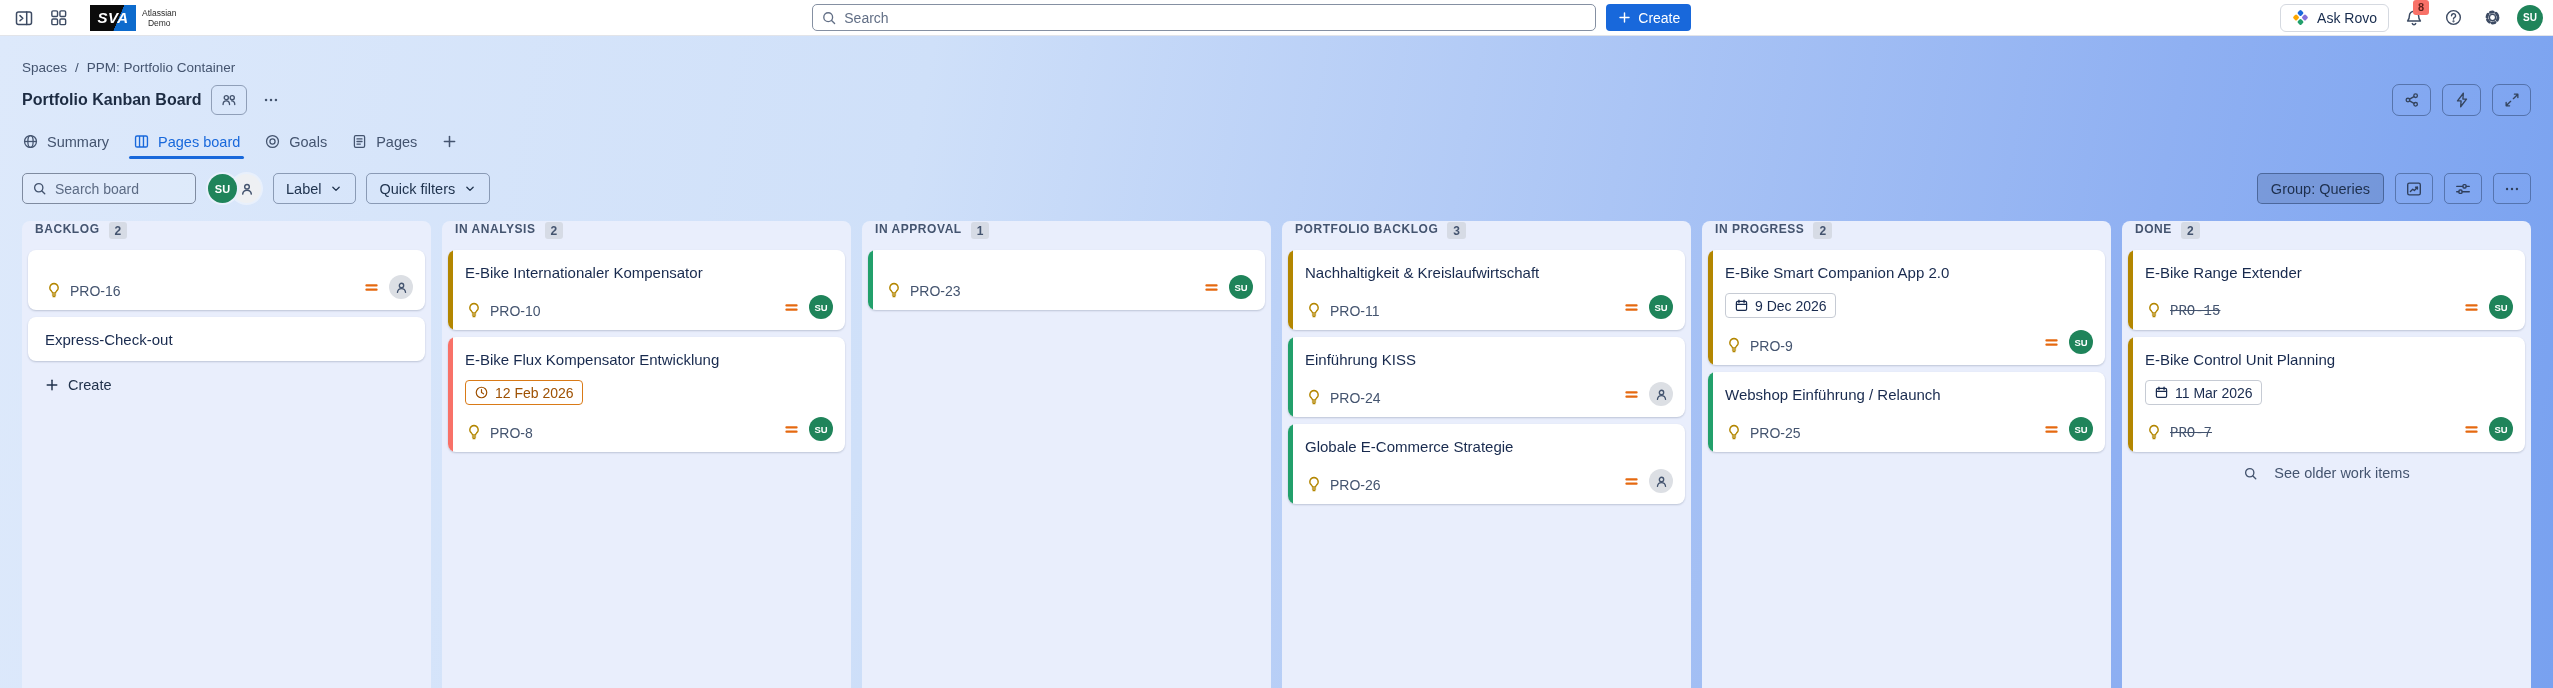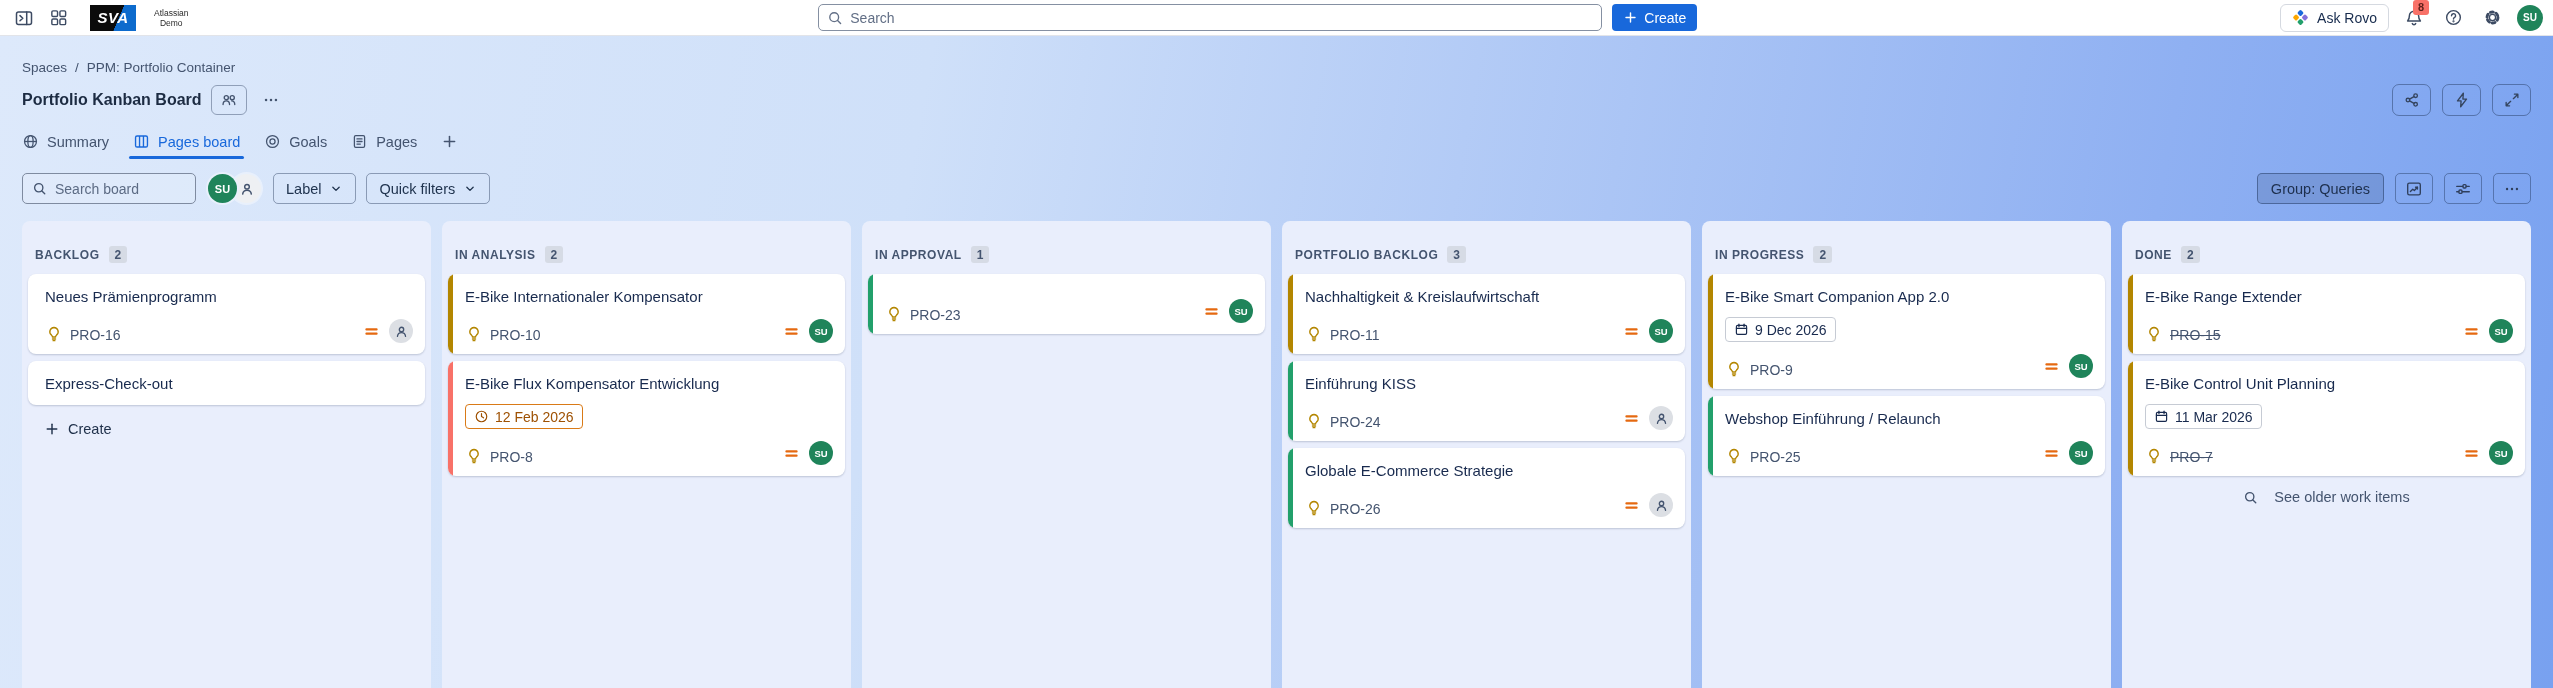--- a/index.html
+++ b/index.html
@@ -13,21 +13,21 @@
   
   .topnav { height:36px; background:#ffffff; border-bottom:1px solid #e2e4e9;
             display:flex; align-items:center; padding:0 10px; flex-shrink:0; }
   .nav-left { display:flex; align-items:center; gap:6px; }
   .navicon { width:28px; height:28px; border:none; background:transparent; color:#3d4b63;
              display:flex; align-items:center; justify-content:center; border-radius:4px; }
   .logo-mark { width:46px; height:26px; margin-left:12px;
                background:linear-gradient(113deg,#0b0b0b 60%, #0d6bcd 60.5%);
                color:#fff; font-style:italic; font-weight:bold; font-size:15px; letter-spacing:.5px;
                display:flex; align-items:center; justify-content:center; }
-  .logo-sub { font-size:8.5px; line-height:10px; color:#2b2b2b; margin-left:12px; text-align:center; }
+  .logo-sub { font-size:8.5px; line-height:10px; color:#2b2b2b; margin-left:0; text-align:center; }
   .nav-center { flex:1; display:flex; align-items:center; justify-content:center; gap:10px; padding-left:55px; }
   .gsearch { width:784px; height:27px; border:1px solid #8590a2; border-radius:5px; background:#fff;
              display:flex; align-items:center; gap:7px; padding:0 8px; color:#626f86; }
   .gsearch input { flex:1; border:none; outline:none; font-size:14px; color:#172b4d; background:transparent; }
   .gsearch input::placeholder { color:#626f86; }
   .create-btn { height:27px; background:#1868db; color:#fff; border:none; border-radius:4px;
                 padding:0 11px; font-size:14px; display:flex; align-items:center; gap:6px; }
   .nav-right { display:flex; align-items:center; gap:11px; margin-left:8px; }
   .rovo-btn { height:28px; border:1px solid #d5d9e0; background:#fff; border-radius:6px;
               padding:0 11px; display:flex; align-items:center; gap:8px; font-size:14px; color:#172b4d; }
@@ -80,36 +80,36 @@
   .filter-right { margin-left:auto; display:flex; align-items:center; gap:11px; }
   .group-btn { height:31px; padding:0 13px; font-size:14.5px; color:#1d2f4d;
                background:rgba(23,43,77,.14); border:1.3px solid rgba(23,43,77,.45); border-radius:5px; }
   .fr-iconbtn { width:38px; height:31px; border:1.3px solid rgba(23,43,77,.4); border-radius:5px;
                 background:transparent; color:#2f3f5c; display:flex; align-items:center; justify-content:center; }
 
   
   .board { flex:1; min-height:0; display:flex; gap:11px; padding-left:22px; margin-top:17px; }
   .column { width:409px; flex-shrink:0; background:#e9eefc; border-radius:8px 8px 0 0;
             display:flex; flex-direction:column; }
-  .col-header { display:flex; align-items:center; gap:9px; padding:25px 13px 9px; }
+  .col-header { display:flex; align-items:flex-start; gap:9px; padding:1px 13px 9px; }
   .col-name { font-size:12px; font-weight:700; letter-spacing:.55px; color:#44546f; }
   .col-count { background:#d6dbe5; color:#44546f; font-size:12px; font-weight:600;
                border-radius:3px; padding:1.5px 6px; }
   .cards { padding:2px 6px 0; display:flex; flex-direction:column; gap:7px; }
   .card { position:relative; background:#fff; border-radius:8px; overflow:hidden;
           box-shadow:0 1px 2px rgba(9,30,66,.2); padding:13px 12px 11px 17px; }
   .card-accent { position:absolute; left:0; top:0; bottom:0; width:5px; }
   .card-title { font-size:15px; line-height:20px; color:#182a4e; }
   .chip-row { margin-top:10px; }
   .chip { display:inline-flex; align-items:center; gap:6px; height:25px; padding:0 8px;
           border-radius:4px; border:1px solid #c6cbd4; font-size:14px; color:#182a4e; background:#fff; }
   .chip.overdue { border-color:#d97a17; color:#9e5103; }
   .card-footer { display:flex; align-items:flex-end; gap:7px; margin-top:12px; }
   .wi-key { font-size:14px; color:#44546f; }
-  .wi-key.done { text-decoration:line-through; }
+  .wi-key.done { text-decoration:line-through;font-family:Liberation Mono, monospace; }
   .footer-right { margin-left:auto; display:flex; align-items:center; gap:9px; }
   .avatar-sm { width:24px; height:24px; border-radius:50%; display:flex; align-items:center;
                justify-content:center; font-size:9.5px; font-weight:700; }
   .avatar-sm.su { background:#1f845a; color:#fff; }
   .avatar-sm.un { background:#dcdfe4; color:#44546f; }
   .col-create { display:flex; align-items:center; gap:8px; margin:10px 0 0 14px; padding:6px 8px;
                 font-size:14.5px; color:#21324c; background:none; border:none; align-self:flex-start; }
   .col-older { display:flex; align-items:center; gap:16px; justify-content:center; margin-top:13px;
                font-size:14.5px; color:#44546f; background:none; border:none; align-self:center; }
 </style>
@@ -395,21 +395,20 @@
     </div>
 
     <div class="board">
         <div class="column">
           <div class="col-header">
             <span class="col-name">BACKLOG</span>
             <span class="col-count">2</span>
           </div>
           <div class="cards">
             <div class="card">
-              <div><span class="card-title">Neues Prämienprogramm</span></div>
               <div class="card-footer">
                 <span class="ic" style="width: 18px; height: 18px;">
                   <svg viewBox="0 0 20 20" fill="none" stroke="#b38600" stroke-width="1.5" stroke-linecap="round" stroke-linejoin="round">
                     <path d="M10 2.8a4.7 4.7 0 0 1 2.7 8.5c-.5.4-.9 1-.9 1.6 v.4 h-3.6 v-.4 c0-.6-.4-1.2-.9-1.6A4.7 4.7 0 0 1 10 2.8Z"></path>
                     <line x1="8.3" y1="15.6" x2="11.7" y2="15.6"></line>
                     <line x1="9" y1="17.4" x2="11" y2="17.4"></line>
                   </svg>
                 </span>
                 <span class="wi-key">PRO-16</span>
                 <div class="footer-right">

